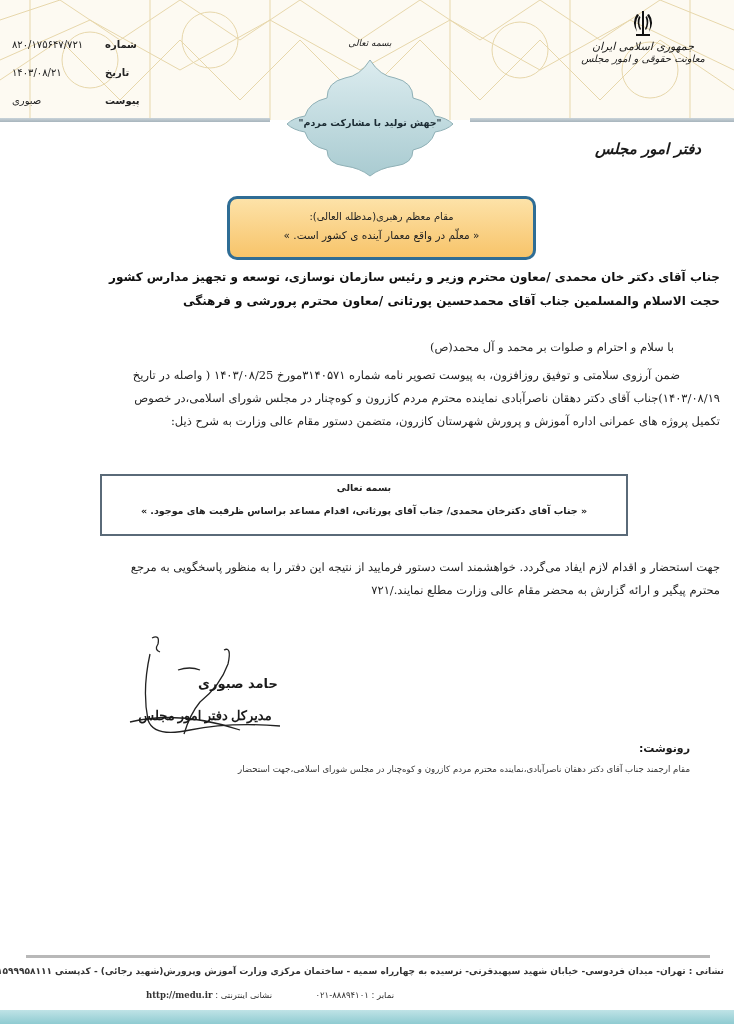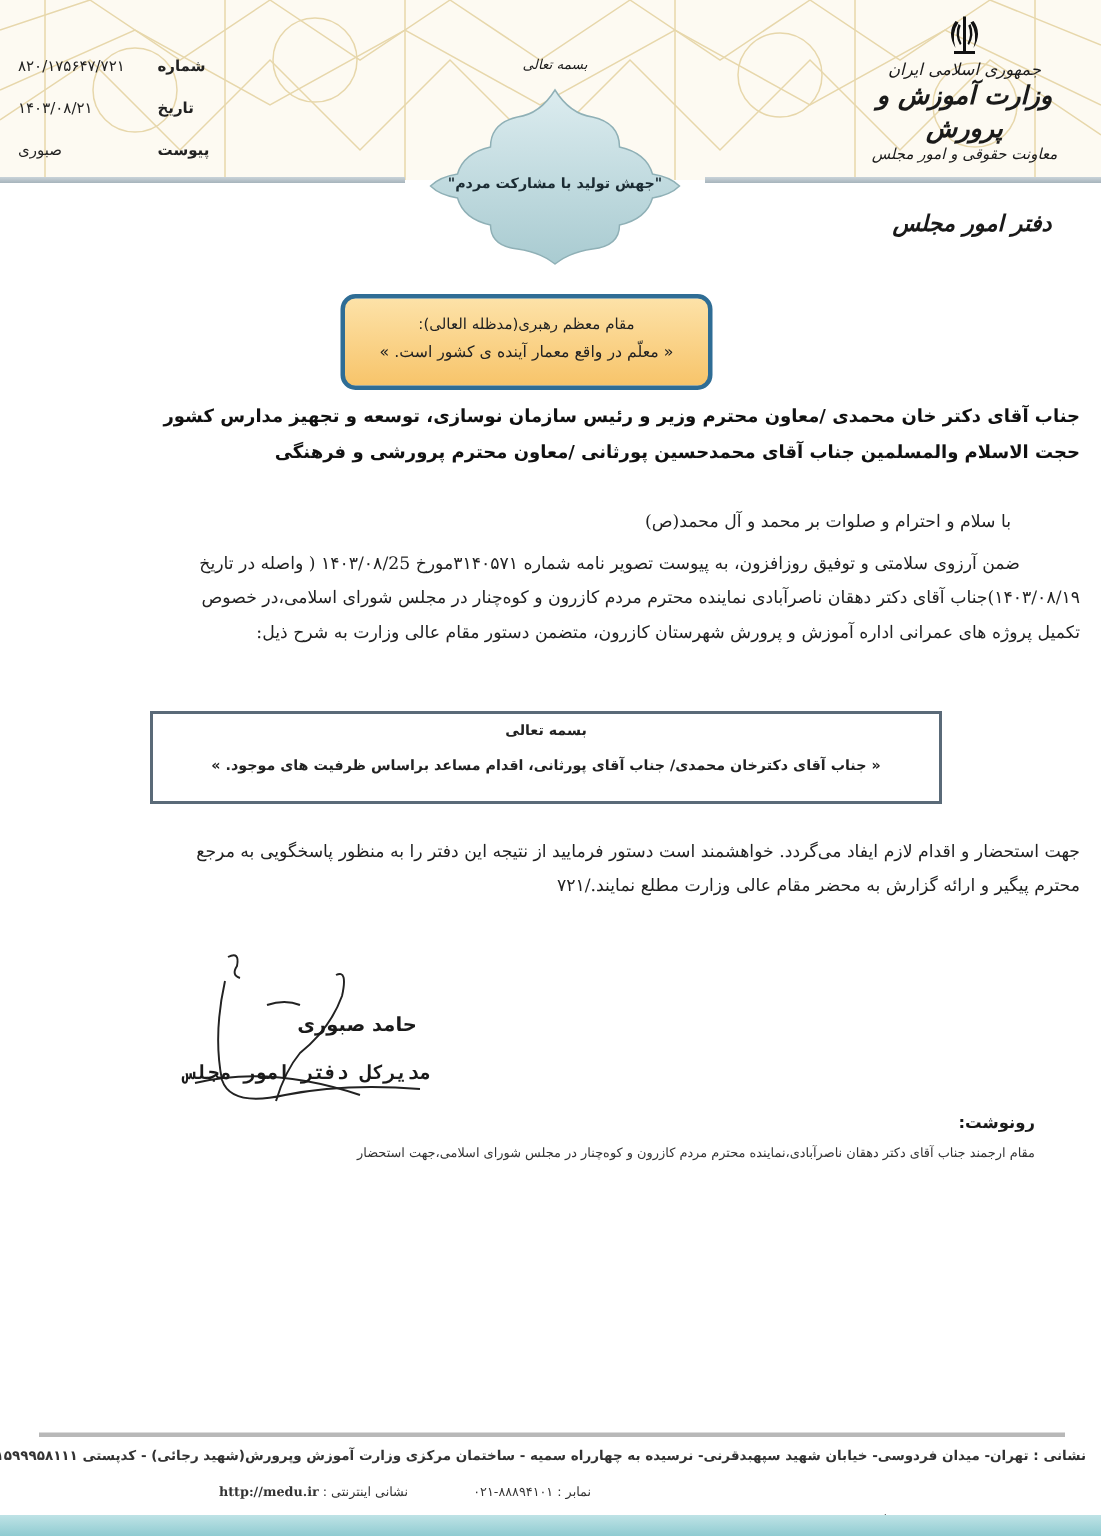--- a/index.html
+++ b/index.html
@@ -52,21 +52,21 @@
       font-size: 9px; font-style: italic;
     }
     .badge-shape { position: absolute; left: 285px; top: 58px; }
     .slogan {
       position: absolute; left: 280px; top: 117px; width: 180px; text-align: center;
       font-family: "DejaVu Sans", sans-serif; font-size: 9.5px; font-weight: bold; color: #1b2b33;
     }
 
     
     .quote-box {
-      position: absolute; left: 227px; top: 196px; width: 248px; height: 64px;
+      position: absolute; left: 227px; top: 196px; width: 309px; height: 64px;
       border: 3px solid #2f6d95; border-radius: 10px;
       background: linear-gradient(#fde2a8, #f7c46a);
       text-align: center; padding-top: 12px;
       font-family: "DejaVu Sans", sans-serif; font-size: 10px; color: #222;
     }
     .quote-box .q2 { margin-top: 7px; font-size: 10.5px; }
 
     
     .addressee {
       position: absolute; right: 14px; width: 700px;
@@ -99,21 +99,21 @@
     .closing { top: 556px; }
 
     
     .signature-svg { position: absolute; left: 120px; top: 630px; }
     .signer-name {
       position: absolute; left: 188px; top: 676px; width: 100px; text-align: center;
       font-family: "DejaVu Sans", sans-serif; font-weight: bold; font-size: 13px;
     }
     .signer-title {
       position: absolute; left: 120px; top: 708px; width: 170px; text-align: center;
-      font-family: Liberation Mono, monospace; font-weight: bold; font-size: 13px;
+      font-family: Liberation Serif, serif; font-weight: bold; font-size: 13px;
     }
 
     
     .cc-heading {
       position: absolute; right: 44px; top: 742px;
       font-family: "DejaVu Sans", sans-serif; font-weight: bold; font-size: 11px;
     }
     .cc-text {
       position: absolute; right: 44px; top: 764px; width: 560px; text-align: right;
       font-family: "DejaVu Sans", sans-serif; font-size: 8.6px; color: #333; white-space: nowrap;
@@ -194,21 +194,20 @@
     <g fill="#111">
       <path d="M15 3 L16 3 L16 26 L14 26 L14 3 Z"></path>
       <path d="M9 6 Q3 14 9 24 Q6 14 11 7 Z"></path>
       <path d="M21 6 Q27 14 21 24 Q24 14 19 7 Z"></path>
       <path d="M11 8 Q8 15 12 22 L13 21 Q10 15 12.5 9 Z"></path>
       <path d="M19 8 Q22 15 18 22 L17 21 Q20 15 17.5 9 Z"></path>
       <rect x="8" y="26" width="14" height="2"></rect>
     </g>
   </svg>
   <div class="min-line1">جمهوری اسلامی ایران</div>
-  <div class="min-line2">وزارت آموزش و پرورش</div>
   <div class="min-line3">معاونت حقوقی و امور مجلس</div>
 </div>
 <div class="office-title">دفتر امور مجلس</div>
 
 <div class="quote-box">
   <div class="q1">مقام معظم رهبری(مدظله العالی):</div>
   <div class="q2">« معلّم در واقع معمار آینده ی کشور است. »</div>
 </div>
 
 <div class="addressee addr1">جناب آقای دکتر خان محمدی /معاون محترم وزیر و رئیس سازمان نوسازی، توسعه و تجهیز مدارس کشور</div>

